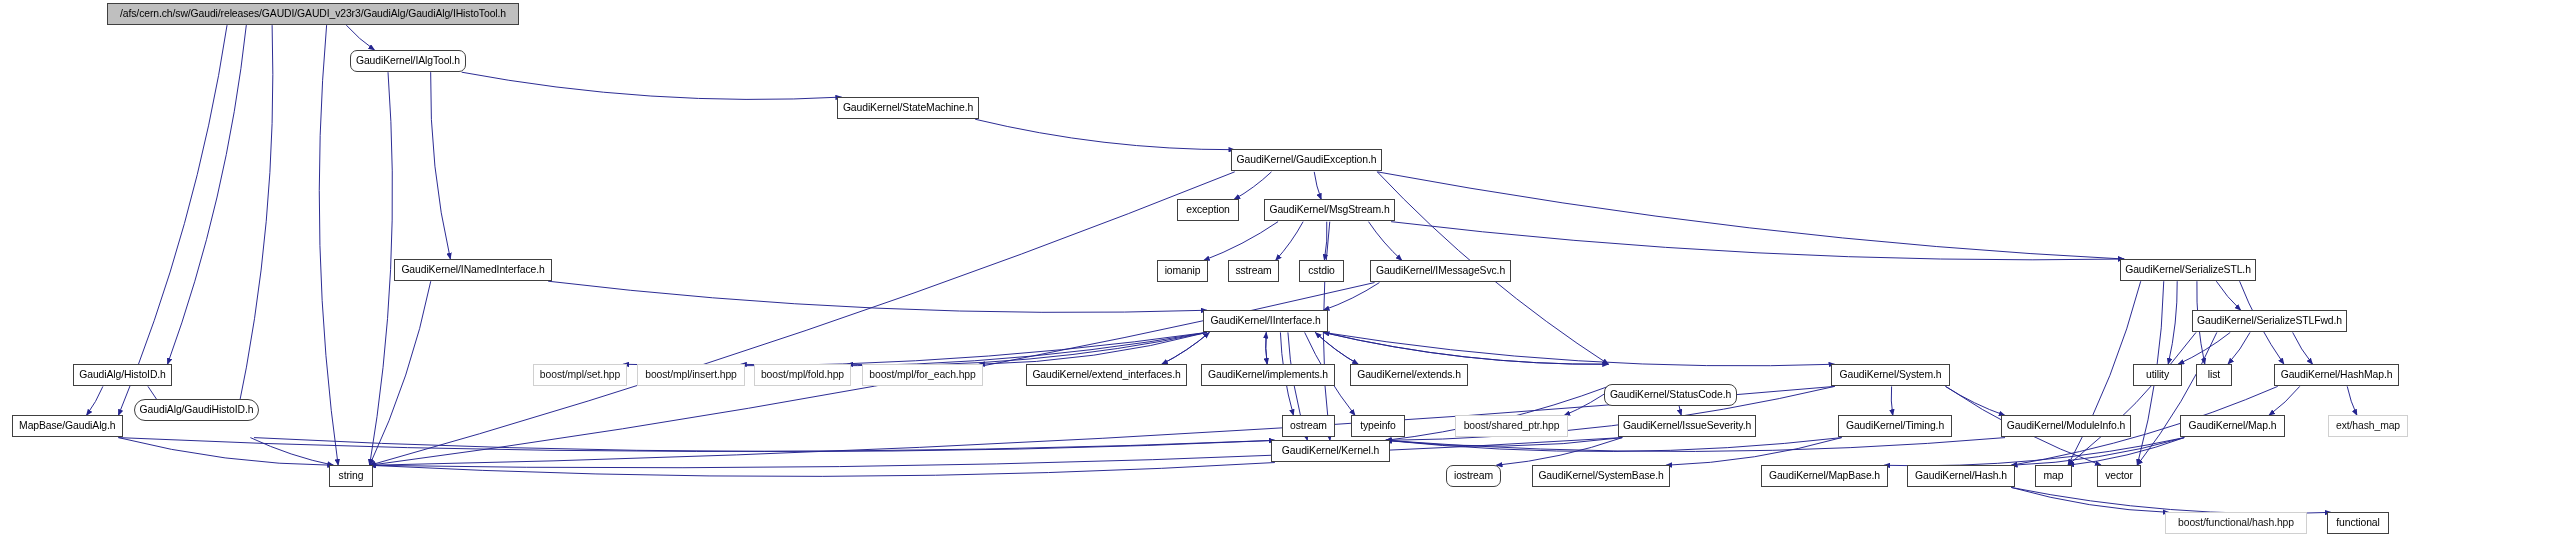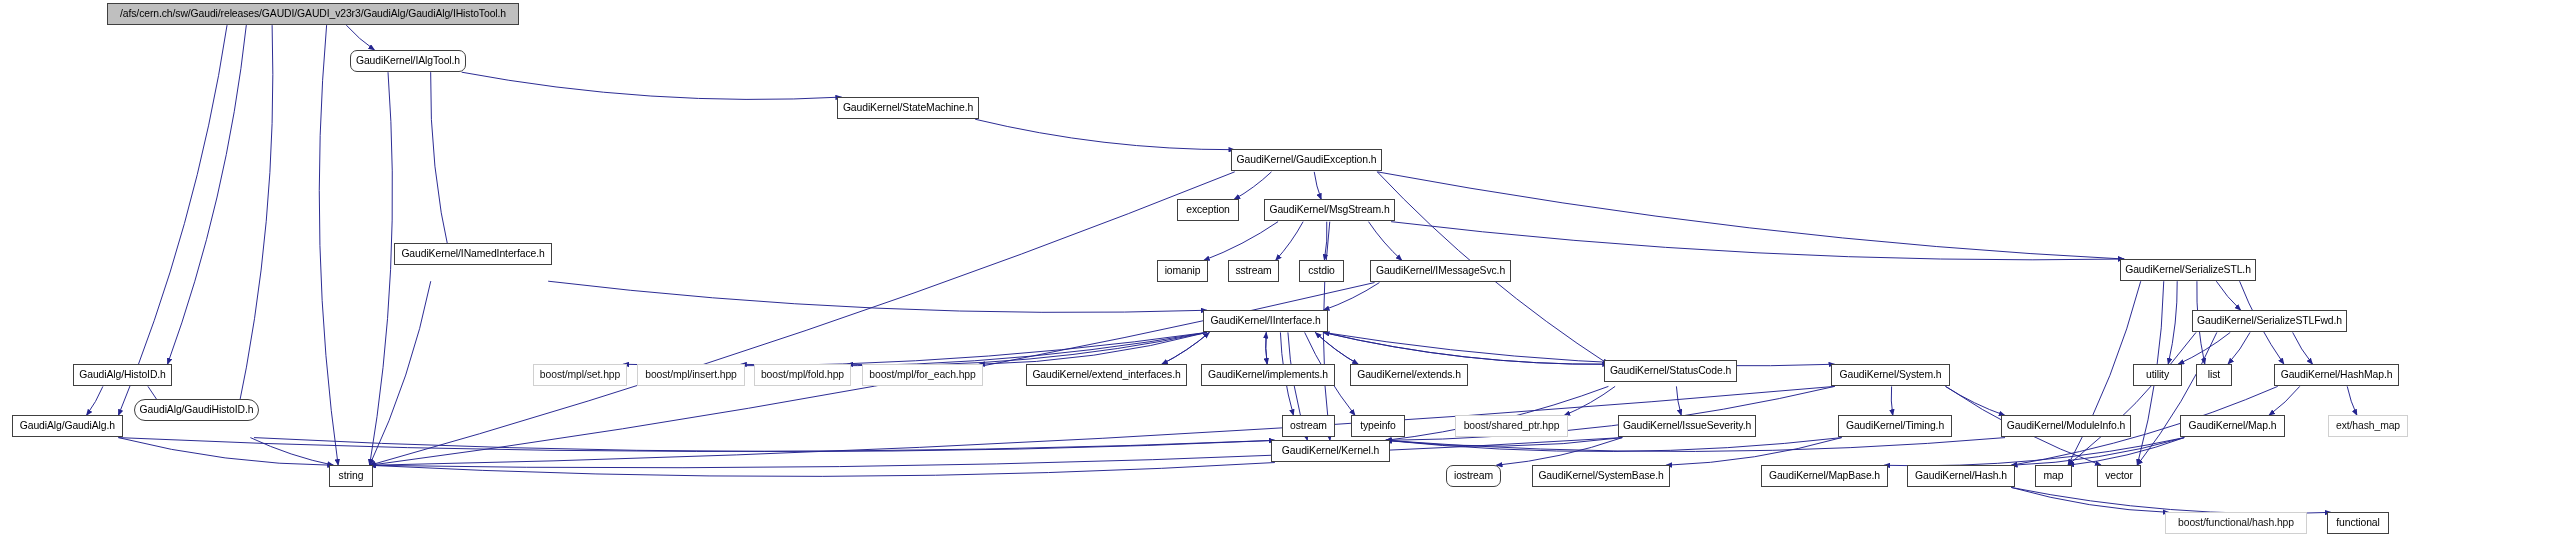--- a/index.html
+++ b/index.html
@@ -170,21 +170,21 @@
       </div>
       <div class="node" style="left: 1228px; top: 260px; width: 51px;">
         <span class="node-label">sstream</span>
       </div>
       <div class="node" style="left: 1299px; top: 260px; width: 45px;">
         <span class="node-label">cstdio</span>
       </div>
       <div class="node" style="left: 1370px; top: 260px; width: 141px;">
         <span class="node-label">GaudiKernel/IMessageSvc.h</span>
       </div>
-      <div class="node" style="left: 394px; top: 243px; width: 158px;">
+      <div class="node" style="left: 394px; top: 259px; width: 158px;">
         <span class="node-label">GaudiKernel/INamedInterface.h</span>
       </div>
       <div class="node" style="left: 2120px; top: 259px; width: 136px;">
         <span class="node-label">GaudiKernel/SerializeSTL.h</span>
       </div>
       <div class="node" style="left: 2192px; top: 310px; width: 155px;">
         <span class="node-label">GaudiKernel/SerializeSTLFwd.h</span>
       </div>
       <div class="node" style="left: 1203px; top: 310px; width: 125px;">
         <span class="node-label">GaudiKernel/IInterface.h</span>
@@ -203,40 +203,40 @@
       </div>
       <div class="node" style="left: 1026px; top: 364px; width: 161px;">
         <span class="node-label">GaudiKernel/extend_interfaces.h</span>
       </div>
       <div class="node" style="left: 1201px; top: 364px; width: 134px;">
         <span class="node-label">GaudiKernel/implements.h</span>
       </div>
       <div class="node" style="left: 1350px; top: 364px; width: 118px;">
         <span class="node-label">GaudiKernel/extends.h</span>
       </div>
-      <div class="node" style="left: 1604px; top: 360px; width: 133px;">
+      <div class="node" style="left: 1604px; top: 384px; width: 133px; border-radius: 8px;">
         <span class="node-label">GaudiKernel/StatusCode.h</span>
       </div>
       <div class="node" style="left: 1831px; top: 364px; width: 119px;">
         <span class="node-label">GaudiKernel/System.h</span>
       </div>
       <div class="node" style="left: 2133px; top: 364px; width: 49px;">
         <span class="node-label">utility</span>
       </div>
       <div class="node" style="left: 2196px; top: 364px; width: 36px;">
         <span class="node-label">list</span>
       </div>
       <div class="node" style="left: 2274px; top: 364px; width: 125px;">
         <span class="node-label">GaudiKernel/HashMap.h</span>
       </div>
       <div class="node" style="left: 73px; top: 364px; width: 99px;">
         <span class="node-label">GaudiAlg/HistoID.h</span>
       </div>
       <div class="node" style="left: 11.8px; top: 415px; width: 111px;">
-        <span class="node-label">GaudiAlg/GaudiAlg.h</span>
+        <span class="node-label">MapBase/GaudiAlg.h</span>
       </div>
       <div class="node" style="left: 134px; top: 399px; width: 125px; border-radius: 11px;">
         <span class="node-label">GaudiAlg/GaudiHistoID.h</span>
       </div>
       <div class="node" style="left: 1282px; top: 415px; width: 53px;">
         <span class="node-label">ostream</span>
       </div>
       <div class="node" style="left: 1351px; top: 415px; width: 54px;">
         <span class="node-label">typeinfo</span>
       </div>

